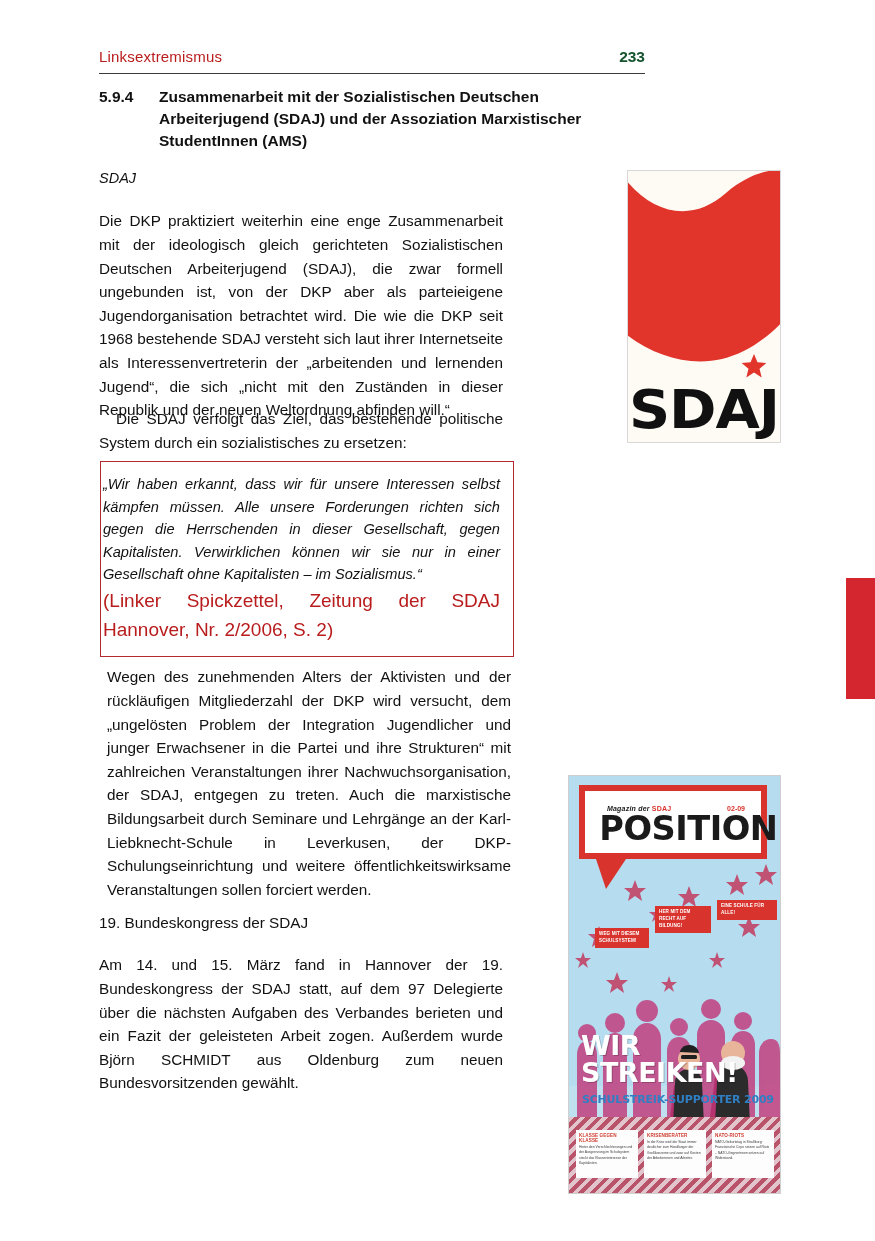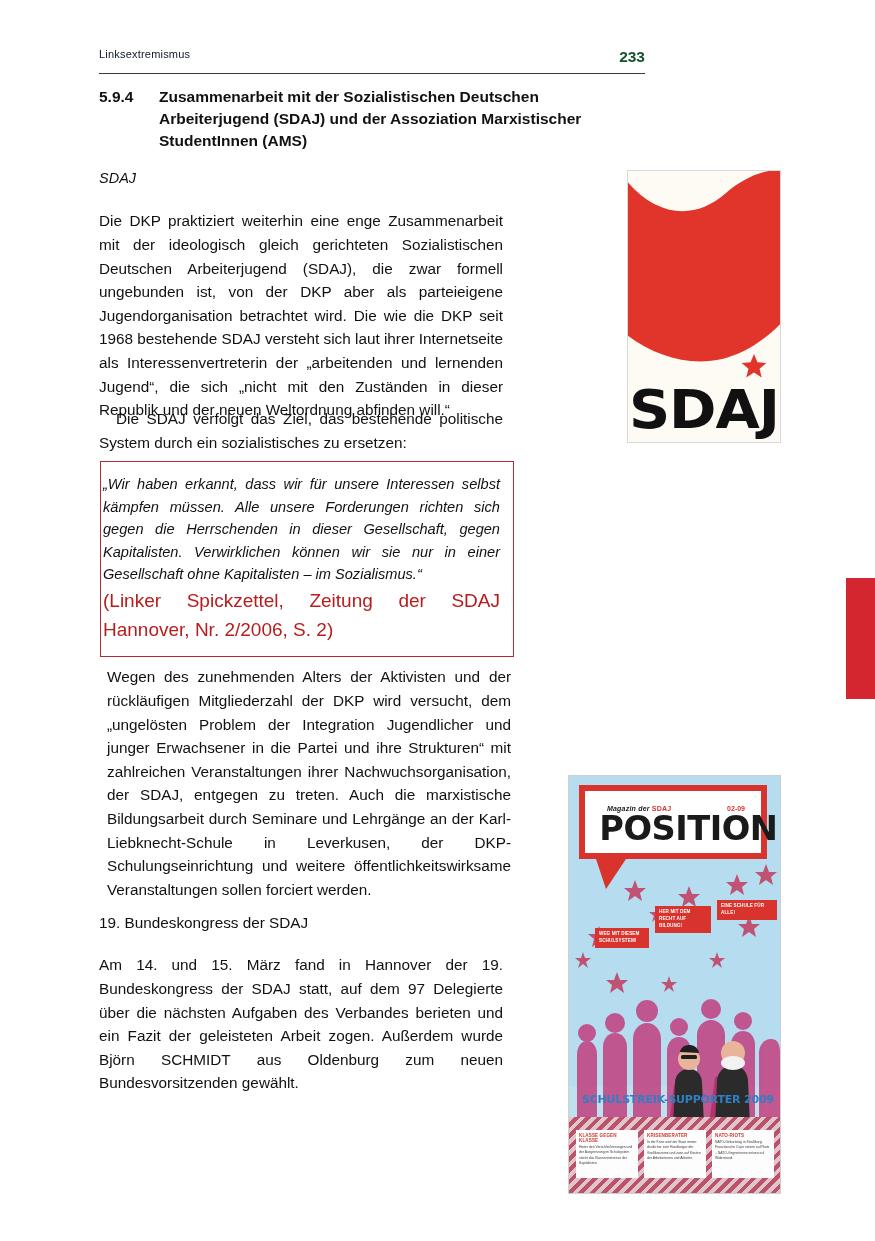--- a/index.html
+++ b/index.html
@@ -28,23 +28,23 @@
     position: absolute;
     left: 99px;
     top: 48px;
     width: 546px;
     height: 28px;
   }
   .runhead-title {
     position: absolute;
     left: 0;
     top: 0;
-    font-size: 11px;
+    font-size: 15px;
     letter-spacing: 0.2px;
-    color: #0f172a;
+    color: #b91c1c;
   }
   .runhead-page {
     position: absolute;
     right: 0;
     top: 0;
     font-size: 15.5px;
     font-weight: bold;
     color: #14532d;
   }
   .runhead-rule {
@@ -473,20 +473,21 @@
       </div>
       <div class="mag-issue">02-09</div>
       <div class="mag-title">POSITION</div>
     </div>
     <div class="mag-bubble-tail"></div>
 
     <div class="mag-speech sp1">WEG MIT DIESEM SCHULSYSTEM!</div>
     <div class="mag-speech sp2">HER MIT DEM RECHT AUF BILDUNG!</div>
     <div class="mag-speech sp3">EINE SCHULE FÜR ALLE!</div>
 
+    <div class="mag-headline">WIR STREIKEN!</div>
     <div class="mag-subhead">SCHULSTREIK-SUPPORTER 2009</div>
 
     <div class="mag-footer">
       <div class="mag-fbox fb1">
         <h5>KLASSE GEGEN KLASSE</h5>
         <p>Hinter den Verschlechterungen und der Ausgrenzung im Schulsystem steckt das Klasseninteresse der Kapitalisten.</p>
       </div>
       <div class="mag-fbox fb2">
         <h5>KRISENBERATER</h5>
         <p>In der Krise wird der Staat immer deutlicher zum Handlanger der Großkonzerne und zwar auf Kosten der Arbeiterinnen und Arbeiter.</p>

